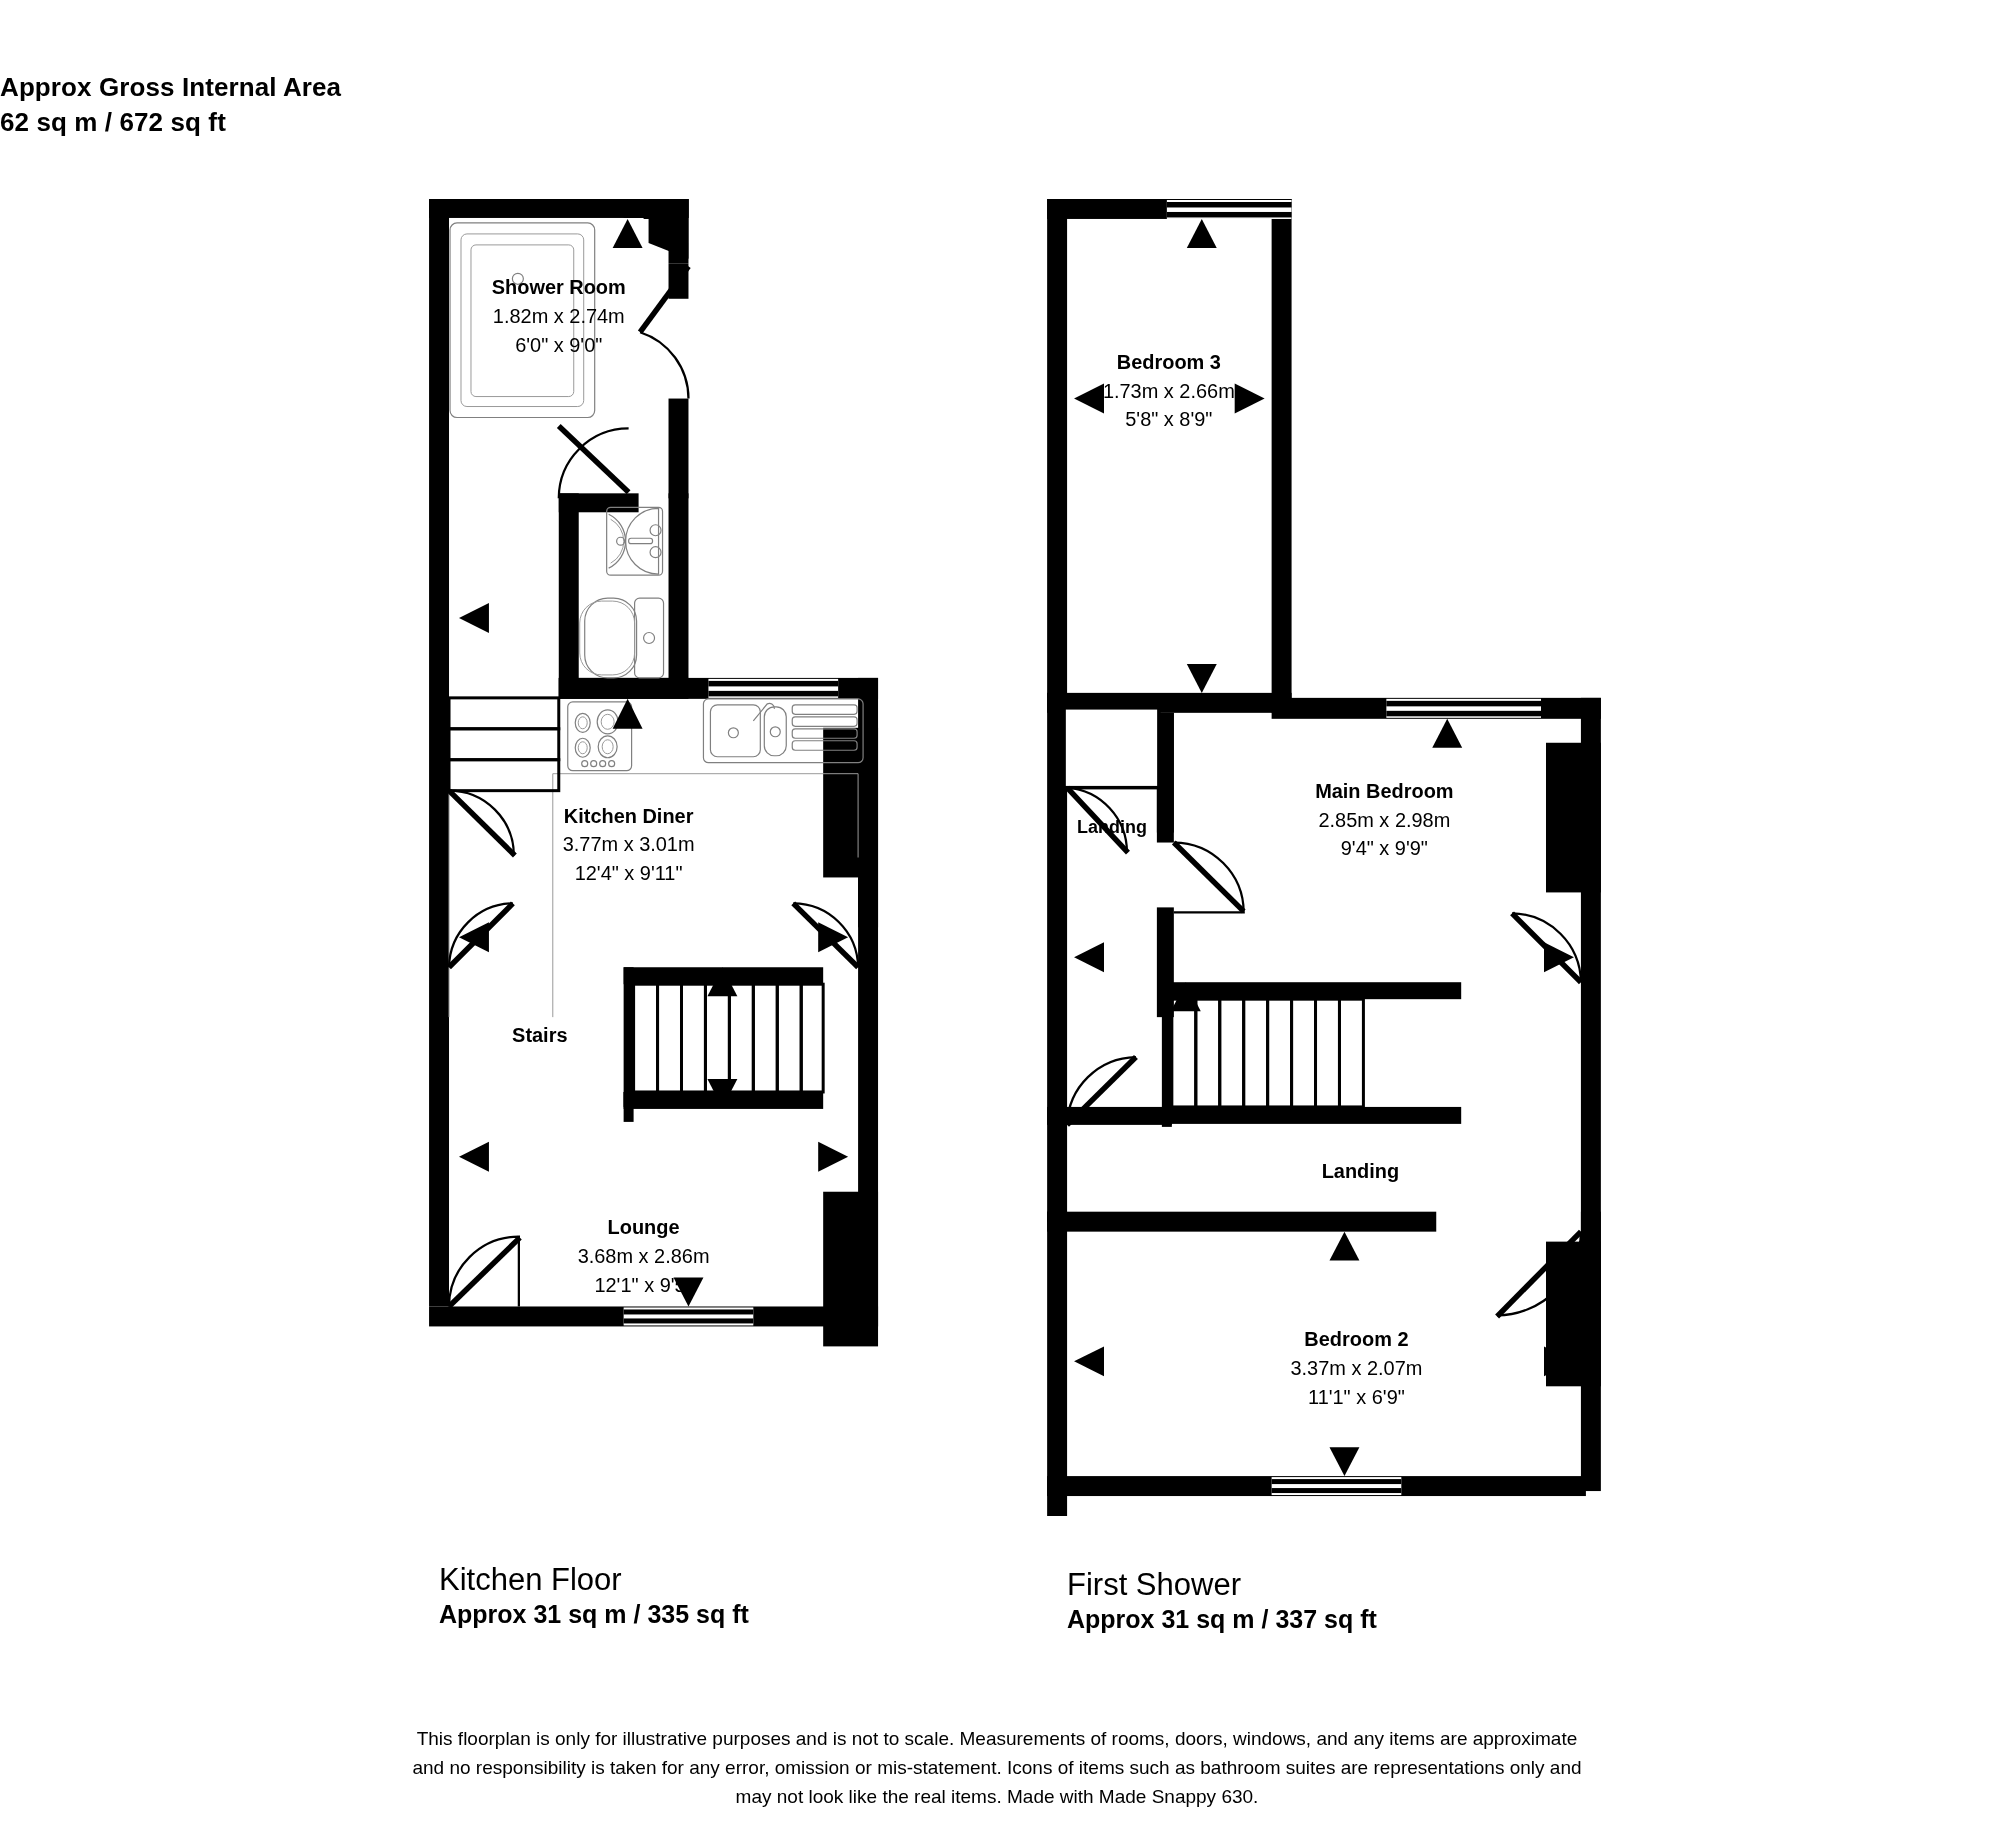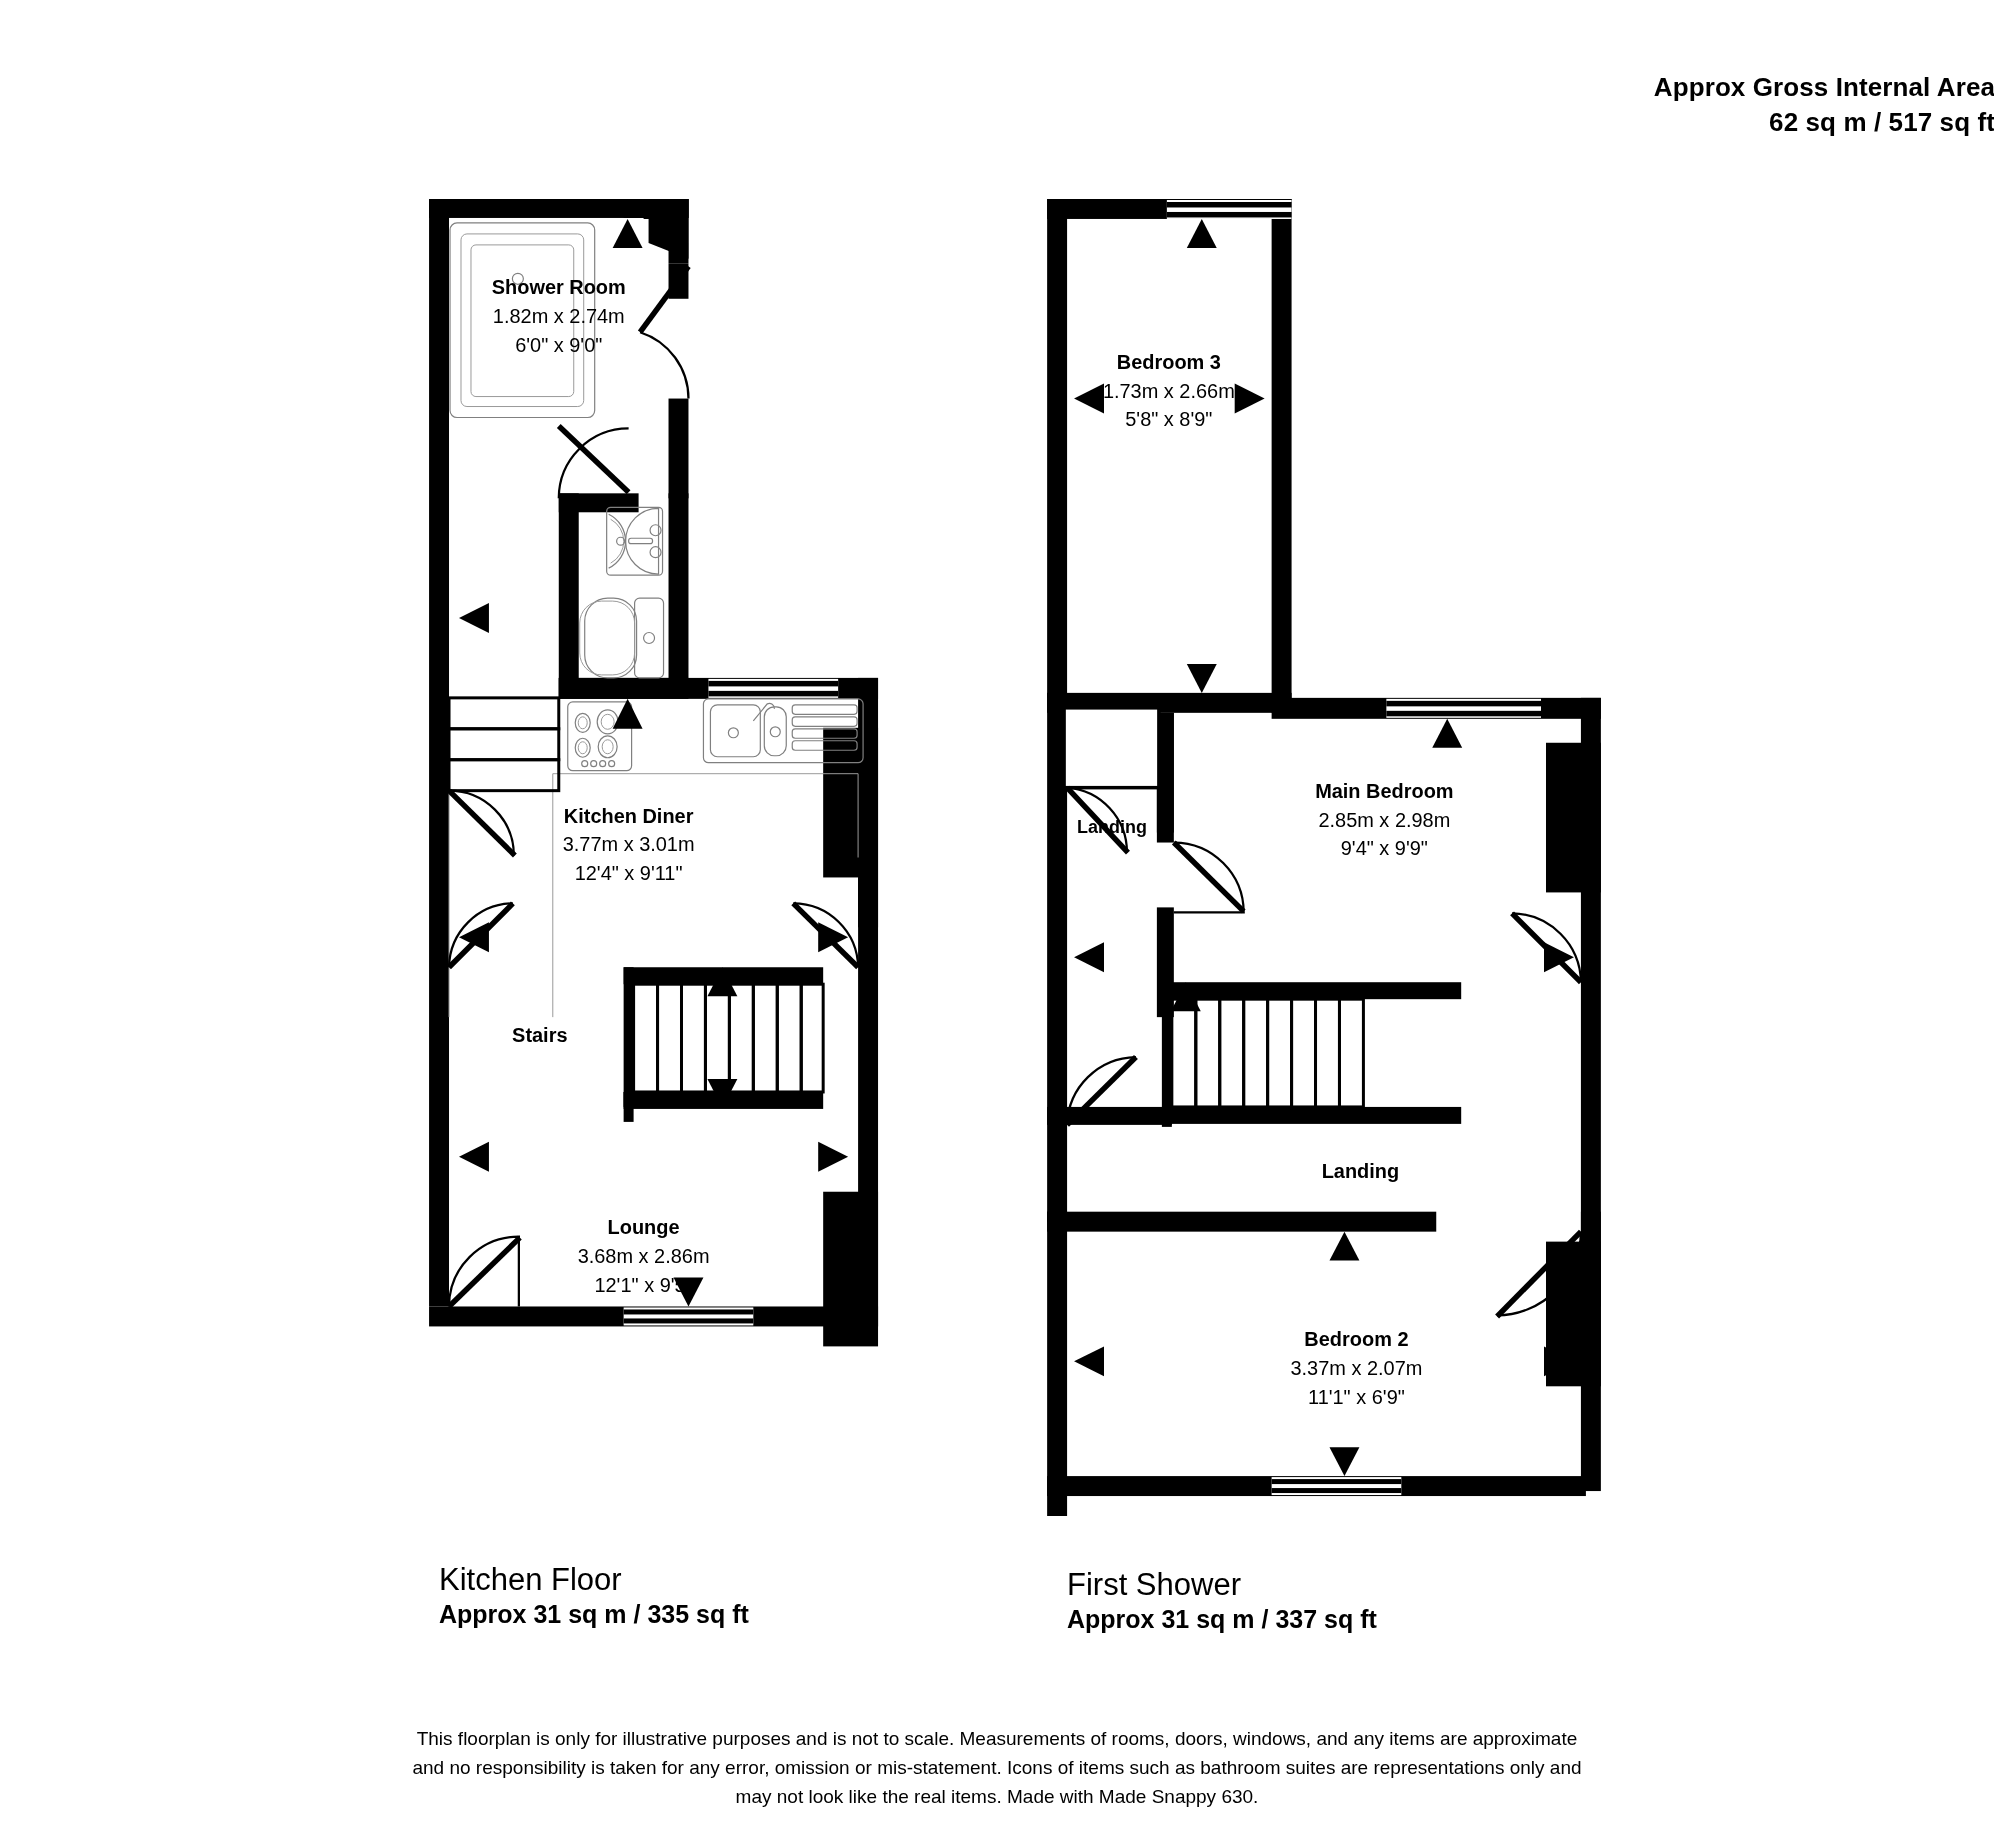--- a/index.html
+++ b/index.html
@@ -18,21 +18,21 @@
   .page {
     position: absolute;
     inset: 0;
   }
   
   .header {
     position: absolute;
     top: 70px;
     left: 0;
     width: 1995px;
-    text-align: right;
+    text-align: left;
   }
   .header .line {
     font-weight: bold;
     font-size: 26px;
     line-height: 35px;
     letter-spacing: 0.1px;
   }
   
   .plans {
     position: absolute;
@@ -93,21 +93,21 @@
   .door-arc  { stroke: #000; stroke-width: 4.5; fill: none; }
   .tread { fill: none; stroke: #000; stroke-width: 6; }
 </style>
 </head>
 <body>
 
 <div class="page">
 
   <div class="header">
     <div class="line">Approx Gross Internal Area</div>
-    <div class="line">62 sq m / 517 sq ft</div>
+    <div class="line">62 sq m / 672 sq ft</div>
   </div>
 
   <div class="plans">
 
     <div class="plan-ground">
       <svg class="plan-svg" width="539" height="1317" viewBox="0 0 1080 2640" xmlns="http://www.w3.org/2000/svg">
 
         <g class="wall">
 
           <rect x="40" y="0" width="520" height="38"></rect>

